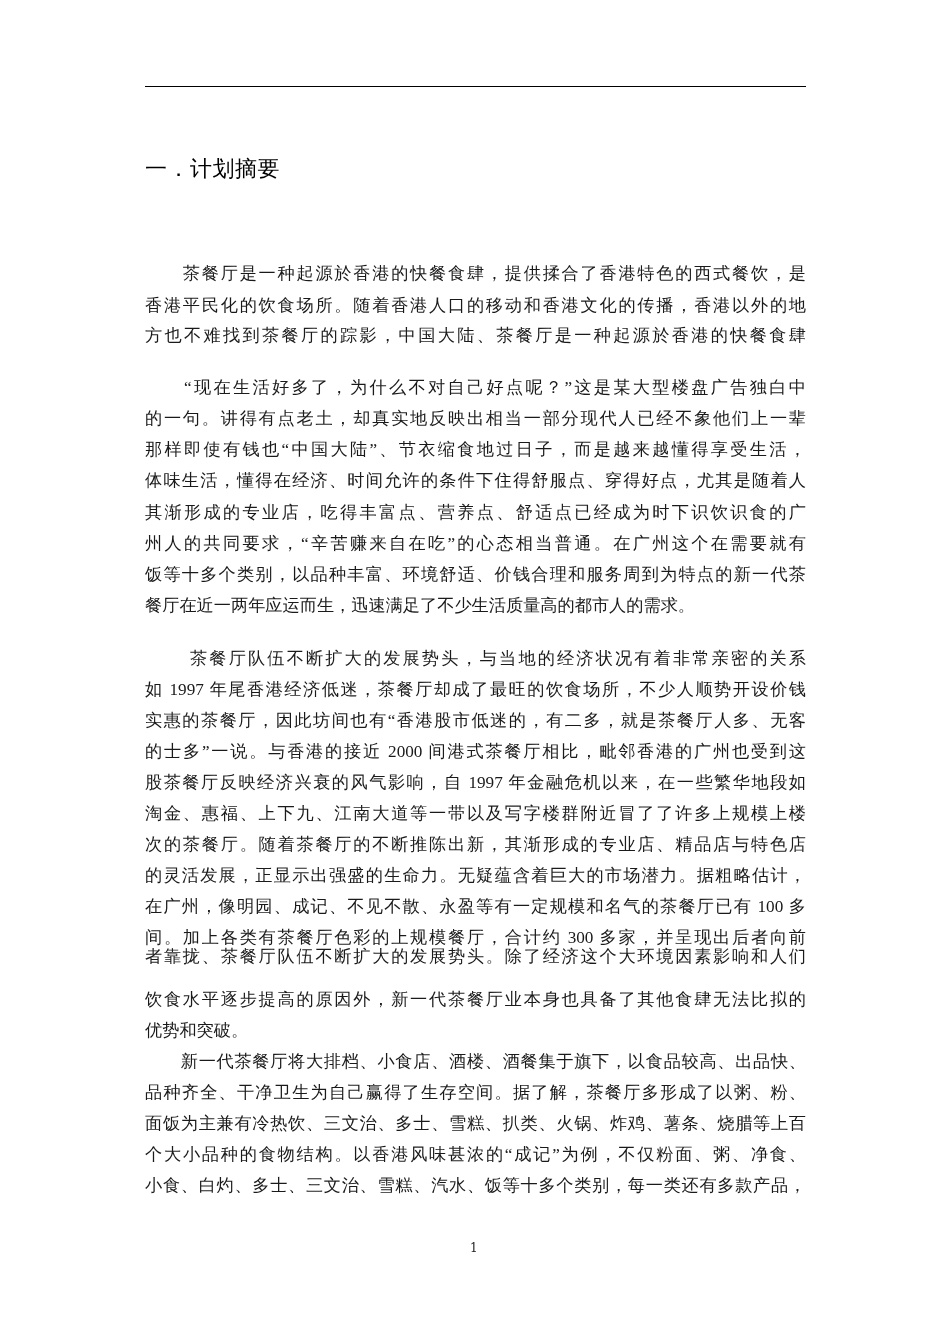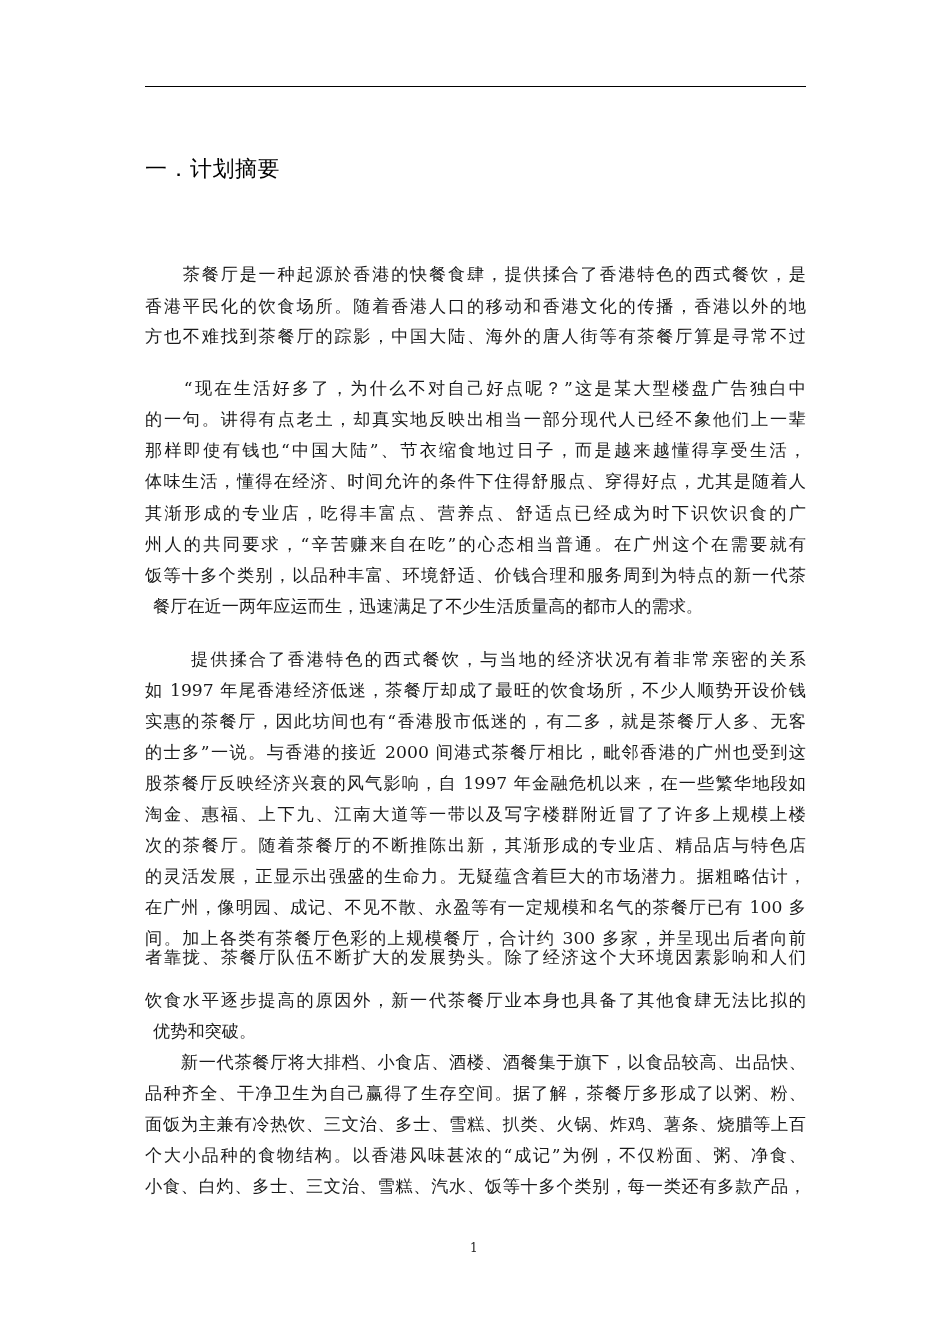--- a/index.html
+++ b/index.html
@@ -44,24 +44,24 @@
       position: absolute;
       left: 145px;
       width: 661px;
       font-size: 17.2px;
       line-height: 28px;
       white-space: nowrap;
       overflow: visible;
       color: #1a1a1a;
       text-align-last: justify;
       text-align: justify;
+      font-family: Liberation Serif, serif;
     }
     .line.last {
       text-align-last: left;
-      margin-left: 8px;
     }
     .page-number {
       position: absolute;
       left: 470px;
       top: 1240px;
       font-size: 12px;
       line-height: 16px;
       color: #222222;
     }
   </style>
@@ -69,36 +69,36 @@
 <body>
 
 <div class="page">
   <div class="header-rule"></div>
 
   <div class="section-title">一．计划摘要</div>
 
   <div>
     <div class="line" style="top:260px">　　茶餐厅是一种起源於香港的快餐食肆，提供揉合了香港特色的西式餐饮，是</div>
     <div class="line" style="top:292px">香港平民化的饮食场所。随着香港人口的移动和香港文化的传播，香港以外的地</div>
-    <div class="line" style="top:322px">方也不难找到茶餐厅的踪影，中国大陆、海外的唐人街等有茶餐厅算是寻常不过</div>
+    <div class="line" style="top:322px">方也不难找到茶餐厅的踪影，中国大陆、茶餐厅是一种起源於香港的快餐食肆</div>
   </div>
 
   <div>
     <div class="line" style="top:374px">　　“现在生活好多了，为什么不对自己好点呢？”这是某大型楼盘广告独白中</div>
     <div class="line" style="top:405px">的一句。讲得有点老土，却真实地反映出相当一部分现代人已经不象他们上一辈</div>
     <div class="line" style="top:436px">那样即使有钱也“中国大陆”、节衣缩食地过日子，而是越来越懂得享受生活，</div>
     <div class="line" style="top:467px">体味生活，懂得在经济、时间允许的条件下住得舒服点、穿得好点，尤其是随着人</div>
     <div class="line" style="top:499px">其渐形成的专业店，吃得丰富点、营养点、舒适点已经成为时下识饮识食的广</div>
     <div class="line" style="top:530px">州人的共同要求，“辛苦赚来自在吃”的心态相当普通。在广州这个在需要就有</div>
     <div class="line" style="top:561px">饭等十多个类别，以品种丰富、环境舒适、价钱合理和服务周到为特点的新一代茶</div>
     <div class="line last" style="top:592px">餐厅在近一两年应运而生，迅速满足了不少生活质量高的都市人的需求。</div>
   </div>
 
   <div>
-    <div class="line" style="top:645px">　　 提供揉合了香港特色的西式餐饮，与当地的经济状况有着非常亲密的关系</div>
+    <div class="line" style="top:645px">　　 茶餐厅队伍不断扩大的发展势头，与当地的经济状况有着非常亲密的关系</div>
     <div class="line" style="top:676px">如 1997 年尾香港经济低迷，茶餐厅却成了最旺的饮食场所，不少人顺势开设价钱</div>
     <div class="line" style="top:707px">实惠的茶餐厅，因此坊间也有“香港股市低迷的，有二多，就是茶餐厅人多、无客</div>
     <div class="line" style="top:738px">的士多”一说。与香港的接近 2000 间港式茶餐厅相比，毗邻香港的广州也受到这</div>
     <div class="line" style="top:769px">股茶餐厅反映经济兴衰的风气影响，自 1997 年金融危机以来，在一些繁华地段如</div>
     <div class="line" style="top:800px">淘金、惠福、上下九、江南大道等一带以及写字楼群附近冒了了许多上规模上楼</div>
     <div class="line" style="top:831px">次的茶餐厅。随着茶餐厅的不断推陈出新，其渐形成的专业店、精品店与特色店</div>
     <div class="line" style="top:862px">的灵活发展，正显示出强盛的生命力。无疑蕴含着巨大的市场潜力。据粗略估计，</div>
     <div class="line" style="top:893px">在广州，像明园、成记、不见不散、永盈等有一定规模和名气的茶餐厅已有 100 多</div>
     <div class="line" style="top:924px">间。加上各类有茶餐厅色彩的上规模餐厅，合计约 300 多家，并呈现出后者向前</div>
     <div class="line" style="top:943px">者靠拢、茶餐厅队伍不断扩大的发展势头。除了经济这个大环境因素影响和人们</div>

